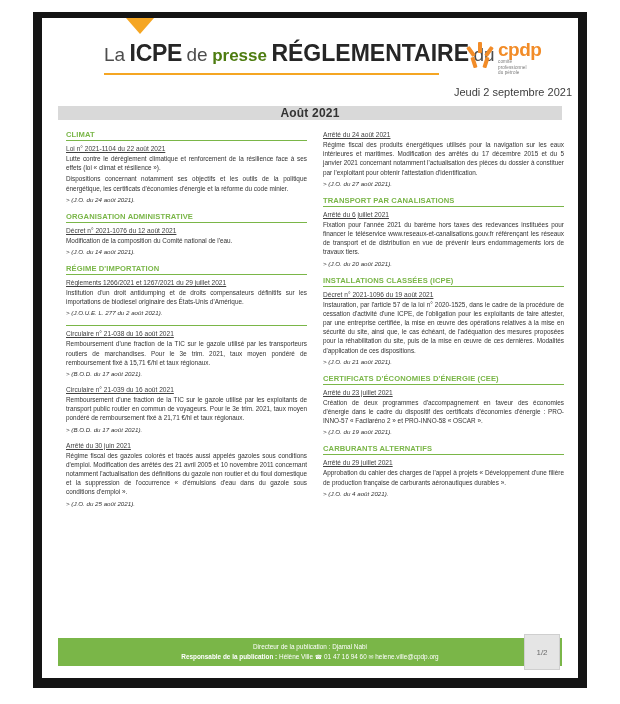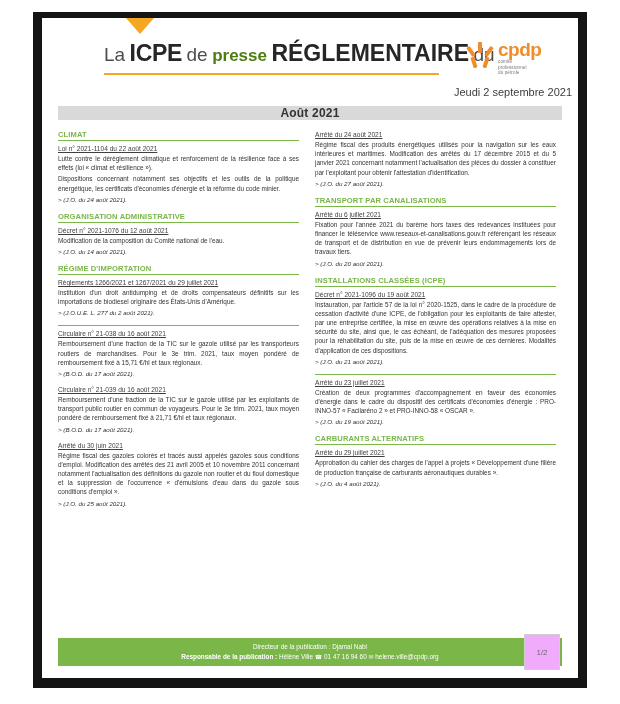--- a/index.html
+++ b/index.html
@@ -167,21 +167,21 @@
     font-weight: bold;
     display: flex;
     align-items: center;
     justify-content: center;
     letter-spacing: 0.2px;
   }
 
   
   .columns {
     position: absolute;
-    left: 16px;
+    left: 24px;
     top: 112px;
     width: 504px;
     height: 508px;
     display: flex;
     gap: 16px;
   }
   .col {
     width: 241px;
   }
 
@@ -241,21 +241,21 @@
   }
   .footer .f-line { text-align: center; }
   .bold { font-weight: bold; }
   .page-num {
     position: absolute;
     right: 18px;
     bottom: 8px;
     width: 34px;
     height: 34px;
     border: 1px solid #cfcfcf;
-    background: #f0abfc;
+    background: #e5e5e5;
     color: #6b6b6b;
     font-size: 8px;
     display: flex;
     align-items: center;
     justify-content: center;
   }
   .phone-ico, .mail-ico {
     font-size: 6px;
   }
 </style>
@@ -384,20 +384,21 @@
         <div class="sec-title">INSTALLATIONS CLASSÉES (ICPE)</div>
         <div class="sec-rule"></div>
         <div class="block">
           <div class="ref">Décret n° 2021-1096 du 19 août 2021</div>
           <p class="para">Instauration, par l'article 57 de la loi n° 2020-1525, dans le cadre de la procédure de cessation d'activité d'une ICPE, de l'obligation pour les exploitants de faire attester, par une entreprise certifiée, la mise en œuvre des opérations relatives à la mise en sécurité du site, ainsi que, le cas échéant, de l'adéquation des mesures proposées pour la réhabilitation du site, puis de la mise en œuvre de ces dernières. Modalités d'application de ces dispositions.</p>
           <p class="jo">&gt; (J.O. du 21 août 2021).</p>
         </div>
       </div>
 
       <div class="sec">
+        <div class="sec-title">CERTIFICATS D'ÉCONOMIES D'ÉNERGIE (CEE)</div>
         <div class="sec-rule"></div>
         <div class="block">
           <div class="ref">Arrêté du 23 juillet 2021</div>
           <p class="para">Création de deux programmes d'accompagnement en faveur des économies d'énergie dans le cadre du dispositif des certificats d'économies d'énergie : PRO-INNO-57 « Facilaréno 2 » et PRO-INNO-58 « OSCAR ».</p>
           <p class="jo">&gt; (J.O. du 19 août 2021).</p>
         </div>
       </div>
 
       <div class="sec">
         <div class="sec-title">CARBURANTS ALTERNATIFS</div>

